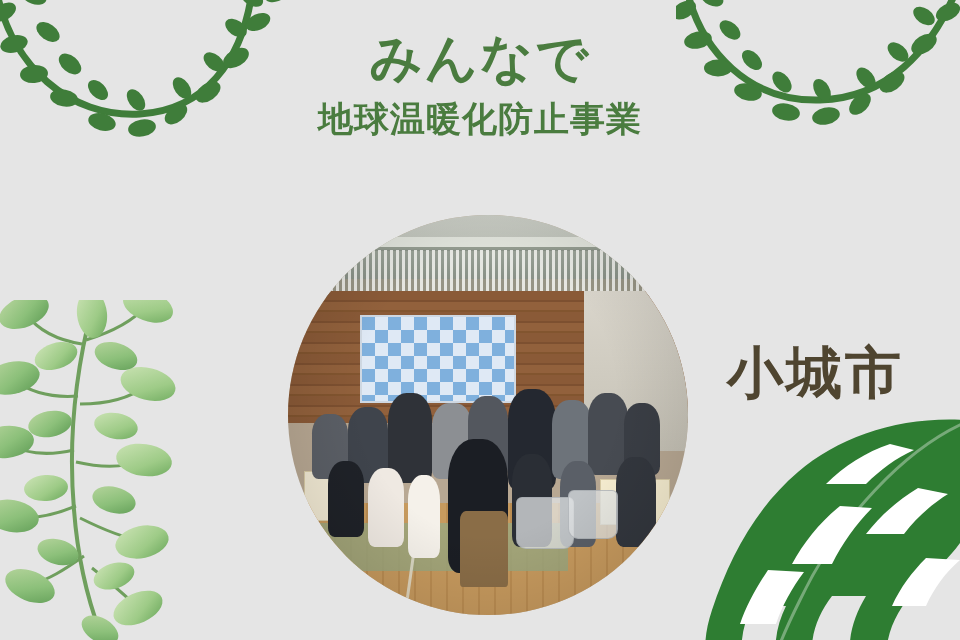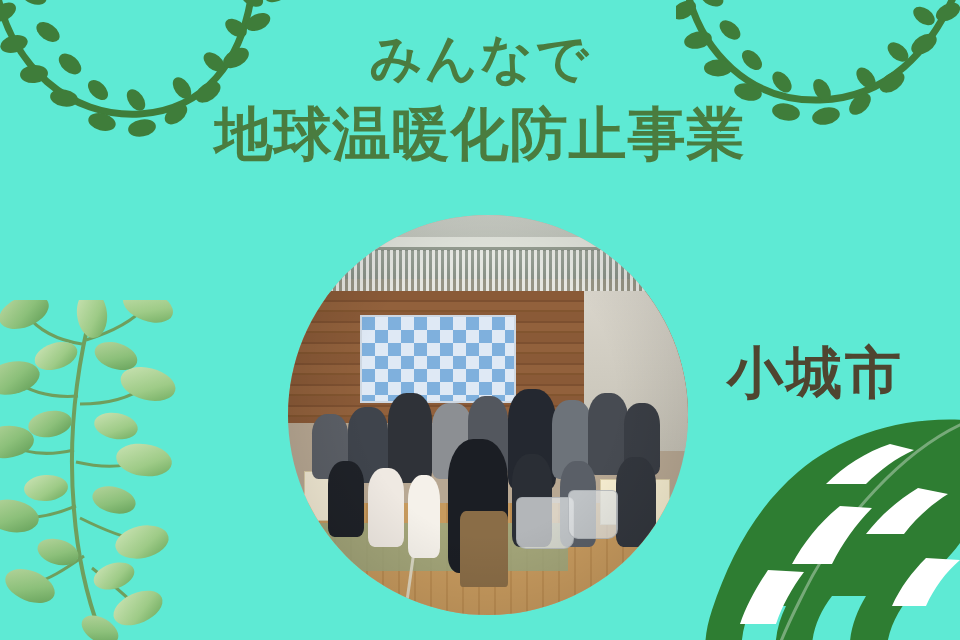--- a/index.html
+++ b/index.html
@@ -10,21 +10,21 @@
     width: 960px;
     height: 640px;
     background: #ffffff;
     font-family: "Liberation Sans", sans-serif;
     overflow: hidden;
   }
   .poster {
     position: relative;
     width: 960px;
     height: 640px;
-    background: #5eead4;
+    background: #e5e5e5;
     overflow: hidden;
   }
 
   
   .title-block {
     position: absolute;
     top: 26px;
     left: 0;
     width: 960px;
     text-align: center;
@@ -33,21 +33,21 @@
   .title-line1 {
     font-family: "DejaVu Sans", sans-serif;
     font-size: 52px;
     font-weight: 700;
     color: #4a7c3f;
     letter-spacing: 2px;
     line-height: 1.25;
   }
   .title-line2 {
     font-family: "DejaVu Sans", sans-serif;
-    font-size: 58px;
+    font-size: 35px;
     font-weight: 700;
     color: #4a7c3f;
     letter-spacing: 1px;
     line-height: 1.3;
     margin-top: 6px;
   }
 
   
   .city-name {
     position: absolute;

